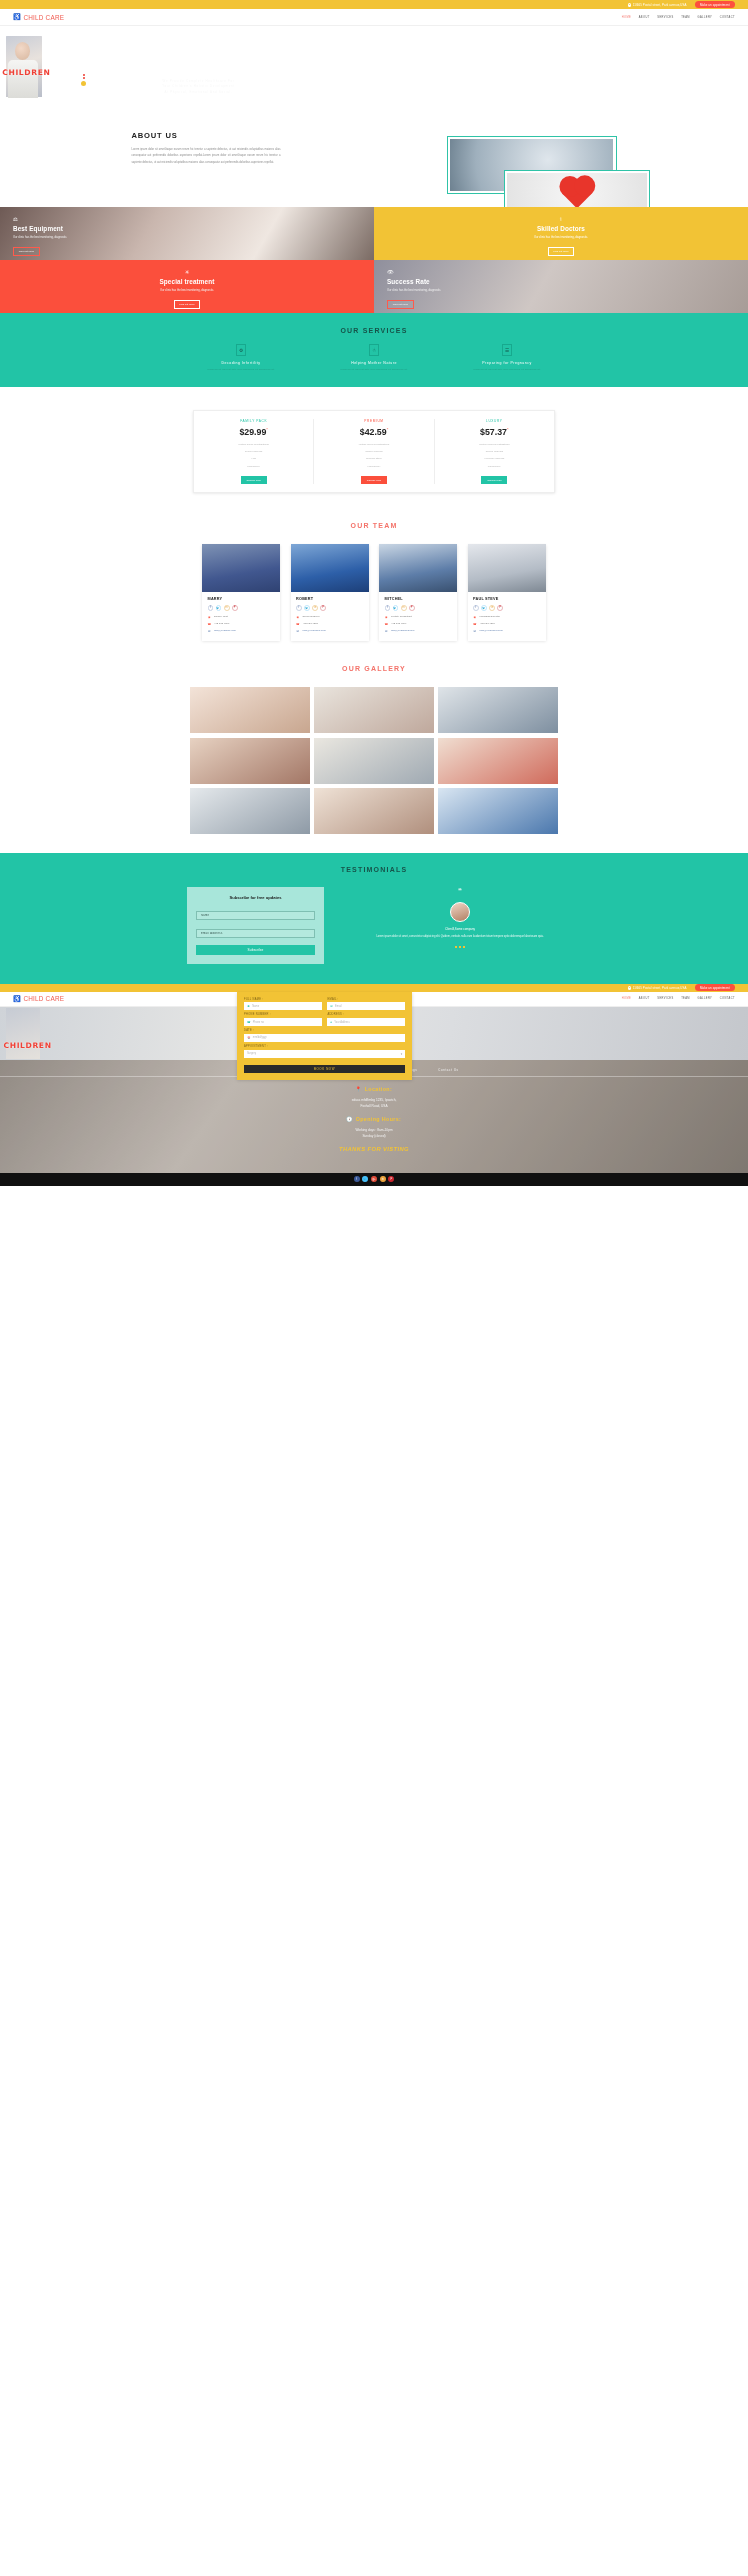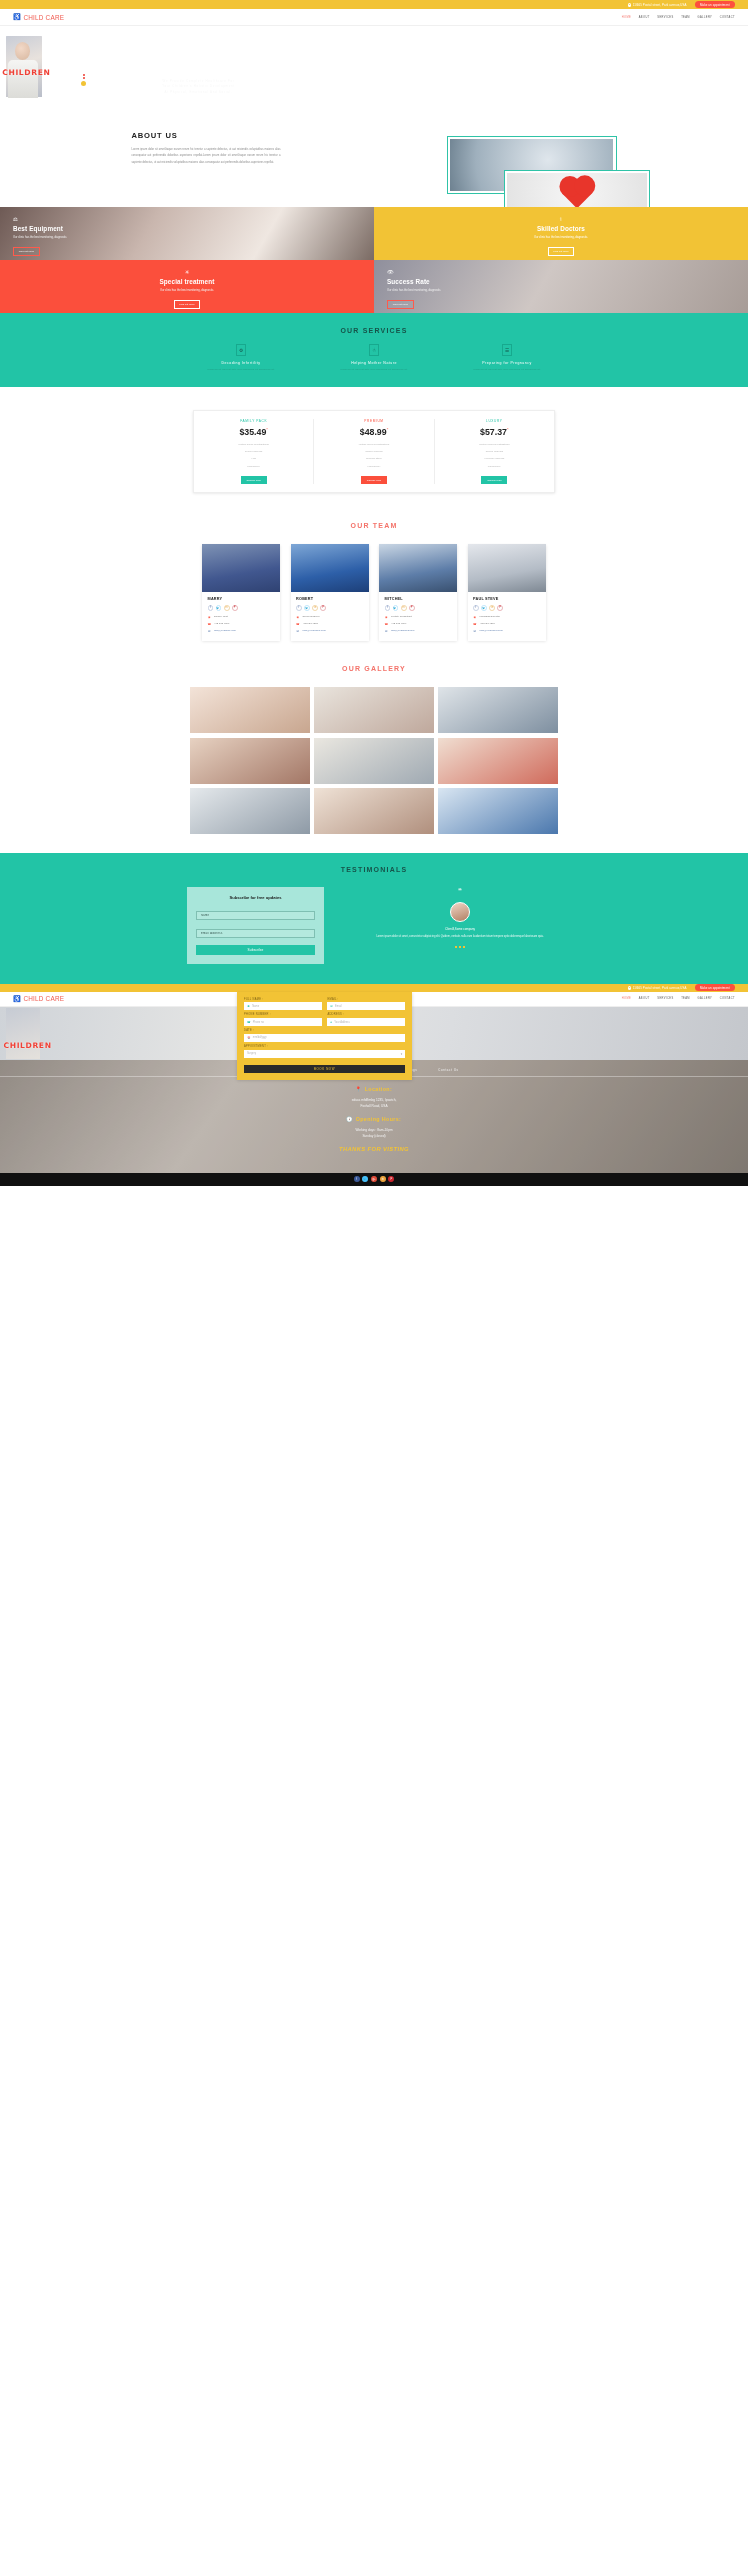--- a/index.html
+++ b/index.html
@@ -380,32 +380,32 @@
         <h4>Preparing for Pregnancy</h4>
         <p>Phasellus at placerat ante nulla adipiscing elit adipiscing elit.</p>
       </div>
     </div>
   </div>
 
   <div class="pricing">
     <div class="price-card">
       <div class="plan teal">
         <div class="name">FAMILY PACK</div>
-        <div class="price"><span>$35.49</span><sup>*</sup></div>
+        <div class="price"><span>$29.99</span><sup>*</sup></div>
         <ul>
           <li>routine blood investigations</li>
           <li>semen analysis</li>
           <li>Hsg</li>
           <li>Laproscopy</li>
         </ul>
         <a class="cta" href="#">Choose Plan</a>
       </div>
       <div class="plan red">
         <div class="name">PREMIUM</div>
-        <div class="price"><span>$48.99</span><sup>*</sup></div>
+        <div class="price"><span>$42.59</span><sup>*</sup></div>
         <ul>
           <li>routine blood investigations</li>
           <li>semen analysis</li>
           <li>follicular study</li>
           <li>Laproscopy</li>
         </ul>
         <a class="cta" href="#">Choose Plan</a>
       </div>
       <div class="plan teal">
         <div class="name">LUXURY</div>

